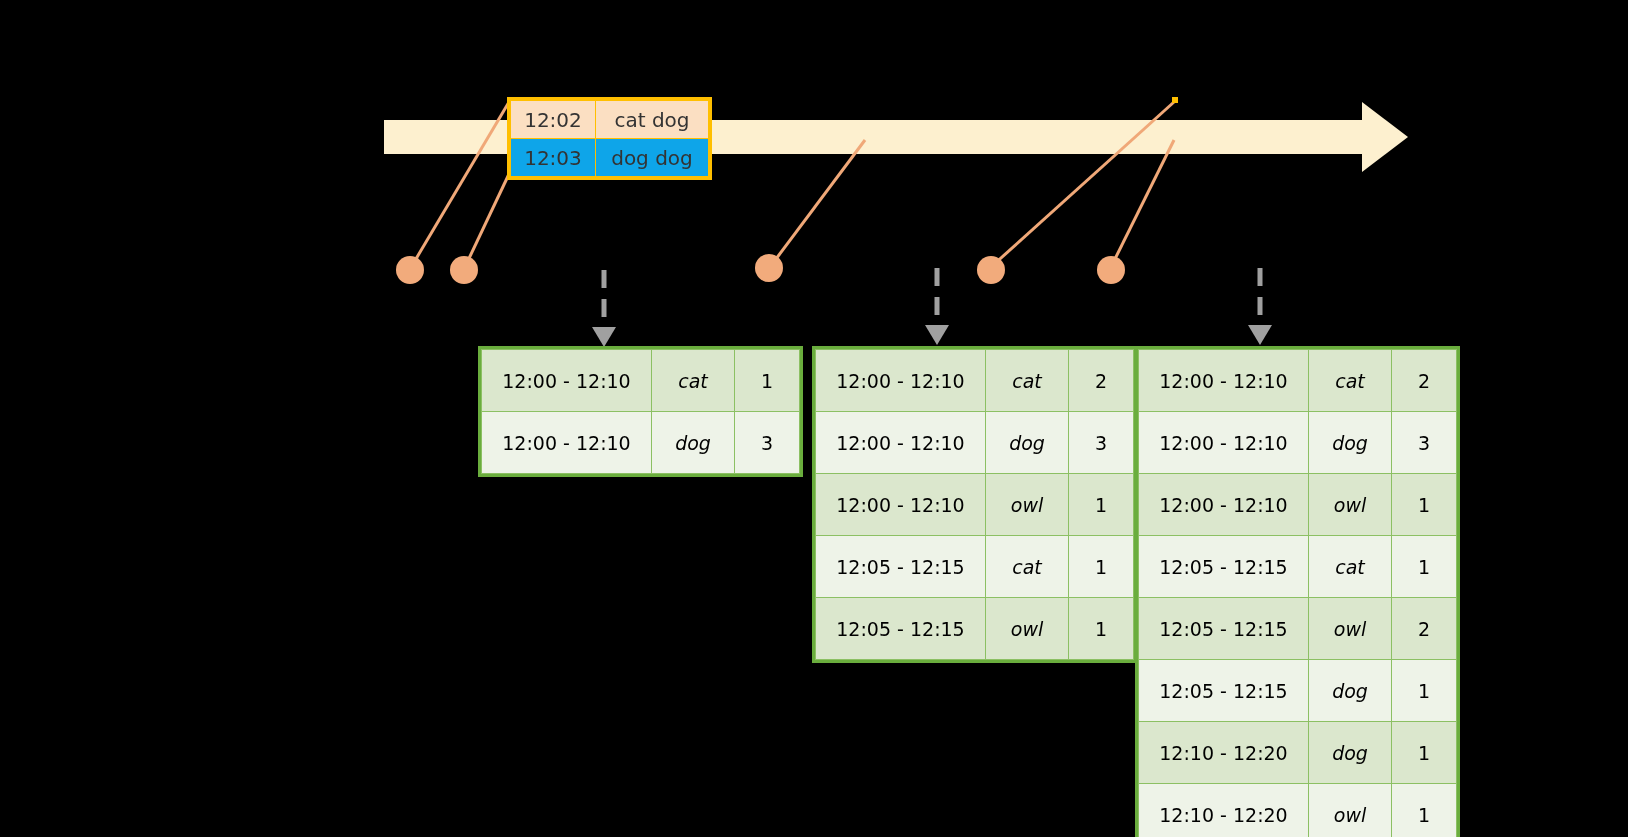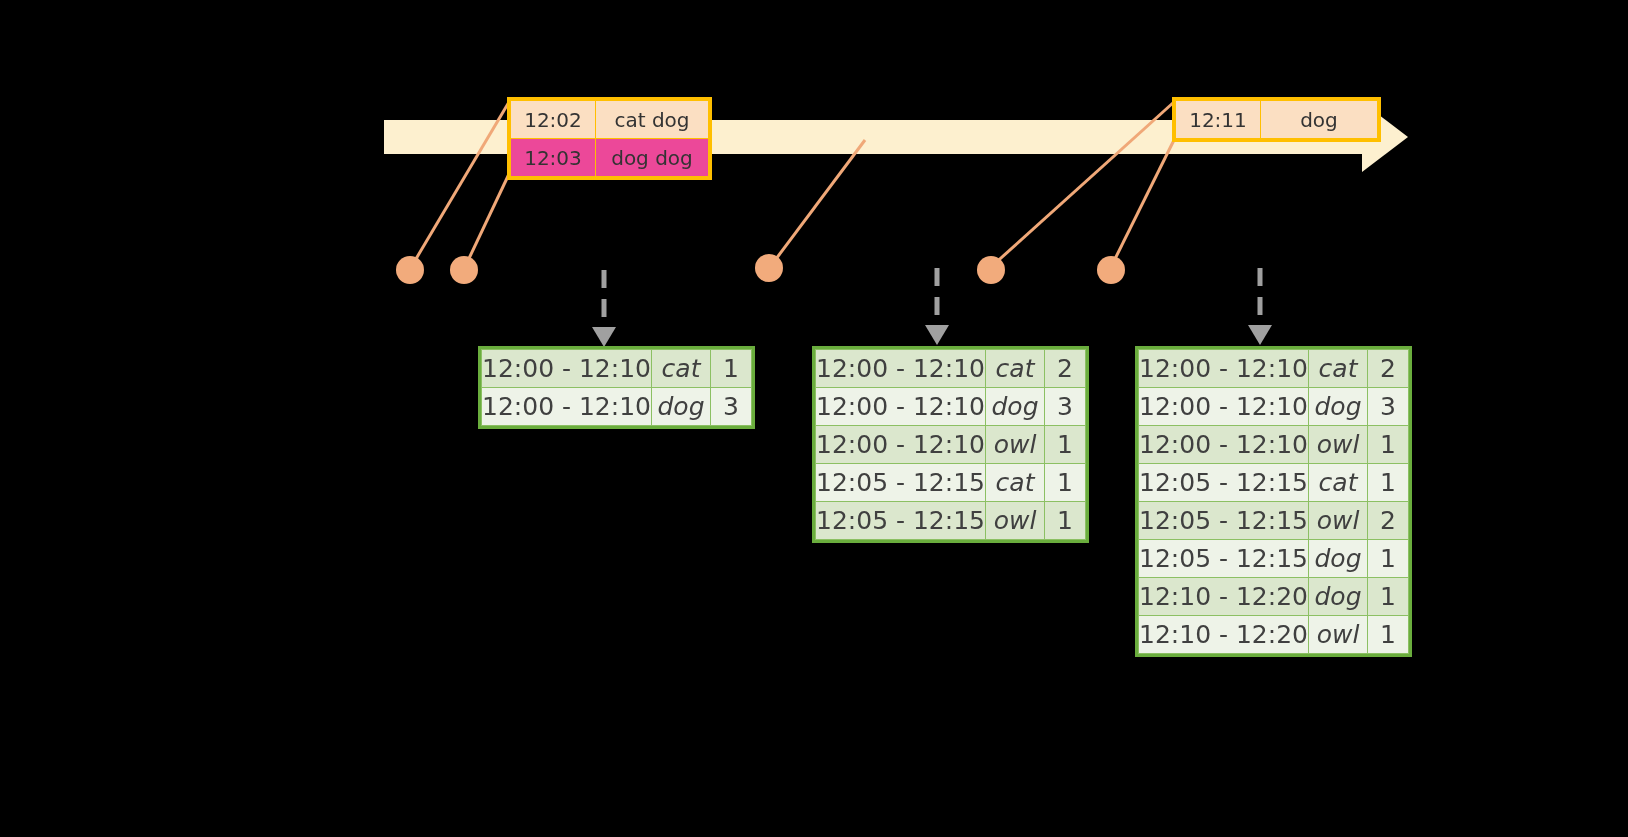--- a/index.html
+++ b/index.html
@@ -44,41 +44,41 @@
     border: 1.5px solid #ffbf00;
     font-size: 20px;
     color: #333333;
     text-align: center;
     padding: 0;
     height: 37px;
     white-space: nowrap;
     font-family: "DejaVu Sans", "Liberation Sans", sans-serif;
   }
   .event-table tr.shade-a td { background: #fbdfc2; }
-  .event-table tr.shade-b td { background: #ec4899; }
+  .event-table tr.shade-b td { background: #0ea5e9; }
   .ev-time  { width: 84px; }
   .ev-words { width: 112px; }
   .ev-words-wide { width: 116px; }
 
   
   .agg-table {
     position: absolute;
     border: 3px solid #6aad3d;
     background: #e9f0e2;
     z-index: 5;
   }
   .agg-table table {
     border-collapse: collapse;
   }
   .agg-table td {
     border: 1.5px solid #8cc063;
-    font-size: 25px;
-    color: #404040;
+    font-size: 19px;
+    color: #000000;
     text-align: center;
-    padding: 0;
+    padding: 12px;
     height: 37px;
     white-space: nowrap;
     font-family: "DejaVu Sans", "Liberation Sans", sans-serif;
   }
   .agg-table tr.shade-a td { background: #dbe7cd; }
   .agg-table tr.shade-b td { background: #eef3e8; }
   .ag-win { width: 145px; }
   .ag-key { width: 58px; font-style: italic; }
   .ag-cnt { width: 40px; }
 </style>
@@ -141,24 +141,20 @@
           <td class="ev-words">dog dog</td>
         </tr>
       </tbody>
     </table>
   </div>
 
 
   <div class="event-table" style="left:1168px; top:61px;">
     <table>
       <tbody>
-        <tr class="shade-a">
-          <td class="ev-time">12:11</td>
-          <td class="ev-words-wide">dog</td>
-        </tr>
       </tbody>
     </table>
   </div>
 
   <div class="agg-table" style="left:474px; top:310px;">
     <table>
       <tbody>
         <tr class="shade-a">
           <td class="ag-win">12:00 - 12:10</td>
           <td class="ag-key">cat</td>

